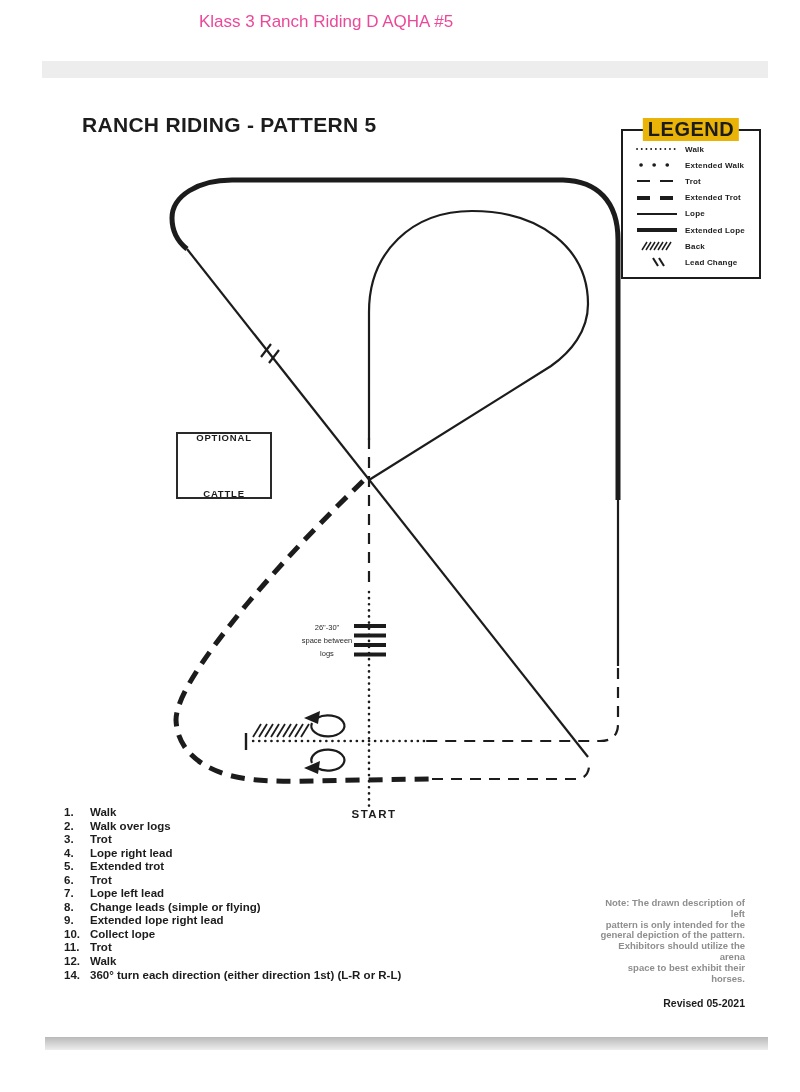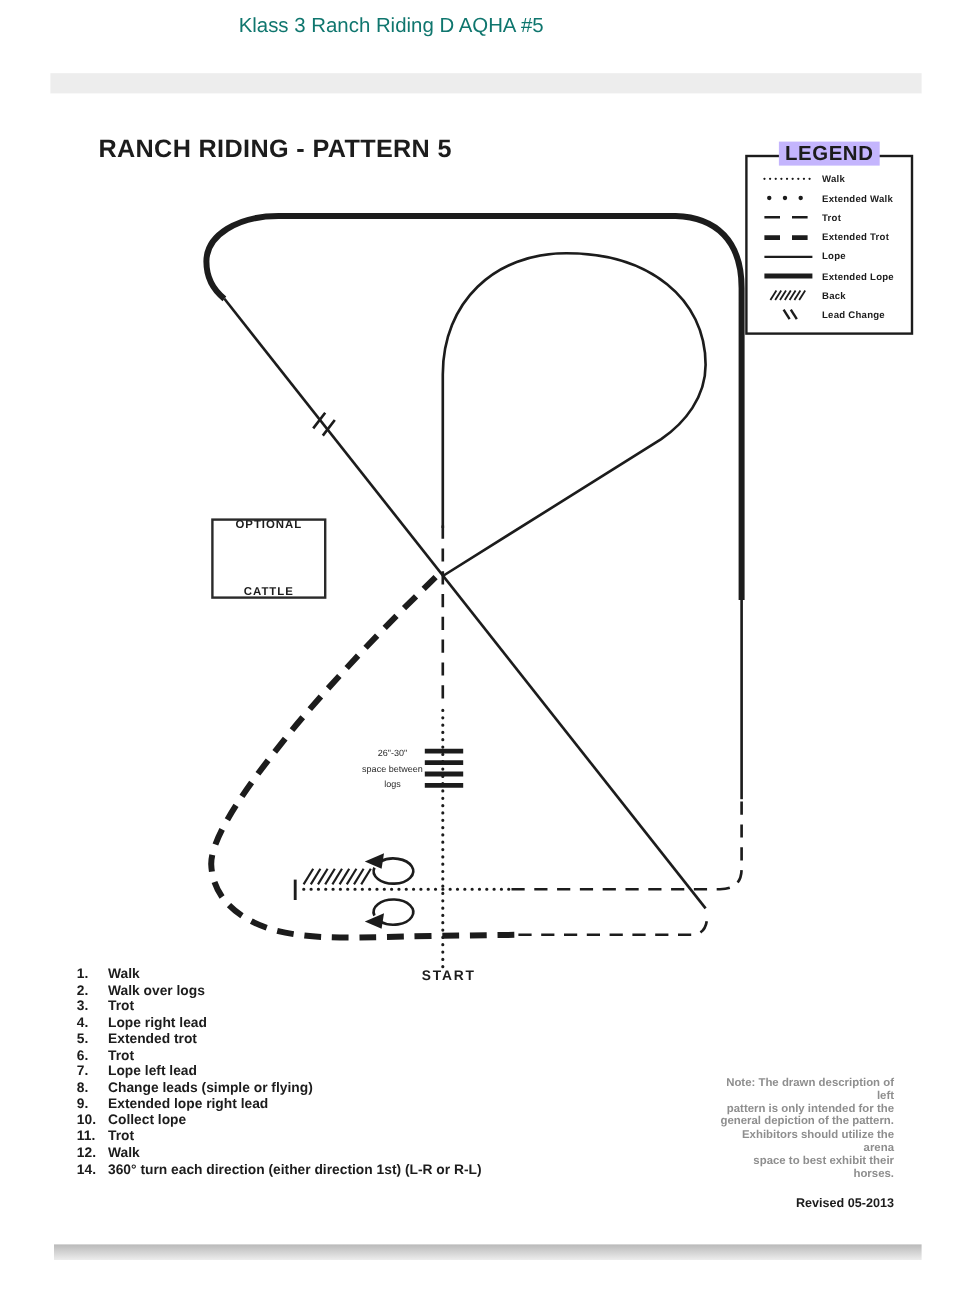--- a/index.html
+++ b/index.html
@@ -1,33 +1,33 @@
 <!DOCTYPE html>
 <html><head>
 <meta charset="utf-8">
 <style>
   html,body{margin:0;padding:0;}
   body{
     width:800px;height:1092px;position:relative;background:#ffffff;
     font-family:"Liberation Sans", sans-serif;color:#1c1c1c;overflow:hidden;
   }
   .abs{position:absolute;}
-  .doc-title{top:12px;left:0;width:652px;text-align:center;font-size:17px;color:#0f766e;}
+  .doc-title{top:12px;left:0;width:652px;text-align:center;font-size:17px;color:#ec4899;}
   .page-topstrip{left:42px;top:61px;width:726px;height:17px;background:#ededed;}
   .page-bg{left:42px;top:78px;width:726px;height:959px;background:#ffffff;}
   .page-bottombar{left:45px;top:1037px;width:723px;height:13px;
     background:linear-gradient(#b9b9b9,#ededed);}
   .heading{left:82px;top:113px;font-size:21px;font-weight:900;letter-spacing:.3px;}
   svg.pattern{left:0;top:0;}
 
   
   .legend-box{left:621px;top:129px;width:136px;height:146px;border:2px solid #1c1c1c;
     background:transparent;}
   .legend-title{position:absolute;top:-13px;left:50%;transform:translateX(-50%);
-    background:#c4b5fd;padding:0 5px;font-size:17px;font-weight:900;letter-spacing:.5px;white-space:nowrap;}
+    background:#eab308;padding:0 5px;font-size:20px;font-weight:900;letter-spacing:.5px;white-space:nowrap;}
   .legend-rows{position:absolute;left:6px;top:10px;right:2px;}
   .legend-row{display:flex;align-items:center;height:16.2px;}
   .legend-sym{width:56px;display:flex;justify-content:center;align-items:center;}
   .legend-label{font-size:8px;font-weight:700;letter-spacing:.2px;}
 
   
   .cattle-box{left:176px;top:432px;width:92px;height:63px;border:2px solid #2a2a2a;
     display:flex;flex-direction:column;justify-content:center;align-items:center;gap:44px;}
   .cattle-box span{font-size:9.5px;font-weight:900;letter-spacing:.8px;line-height:12px;}
 
@@ -265,13 +265,13 @@
     </div>
 </div>
 
 <div class="abs note">
   <span>Note: The drawn description of left</span>
   <span>pattern is only intended for the</span>
   <span>general depiction of the pattern.</span>
   <span>Exhibitors should utilize the arena</span>
   <span>space to best exhibit their horses.</span>
 </div>
-<div class="abs revised">Revised 05-2013</div>
+<div class="abs revised">Revised 05-2021</div>
 
 </body></html>

